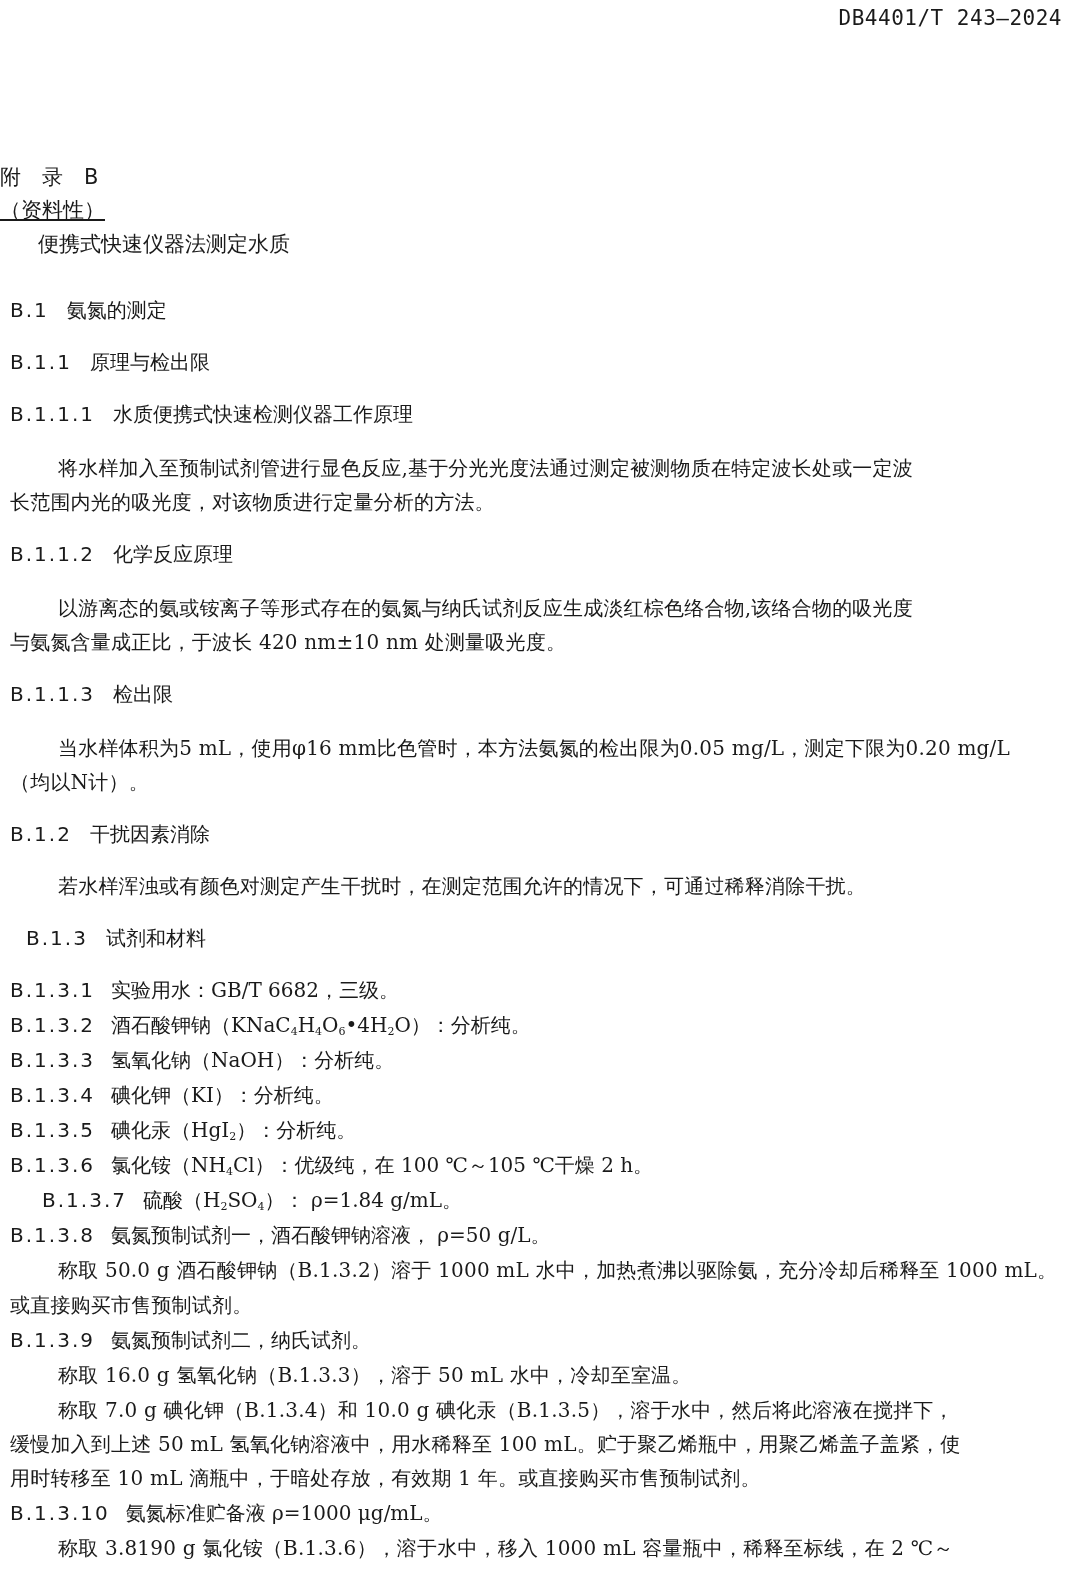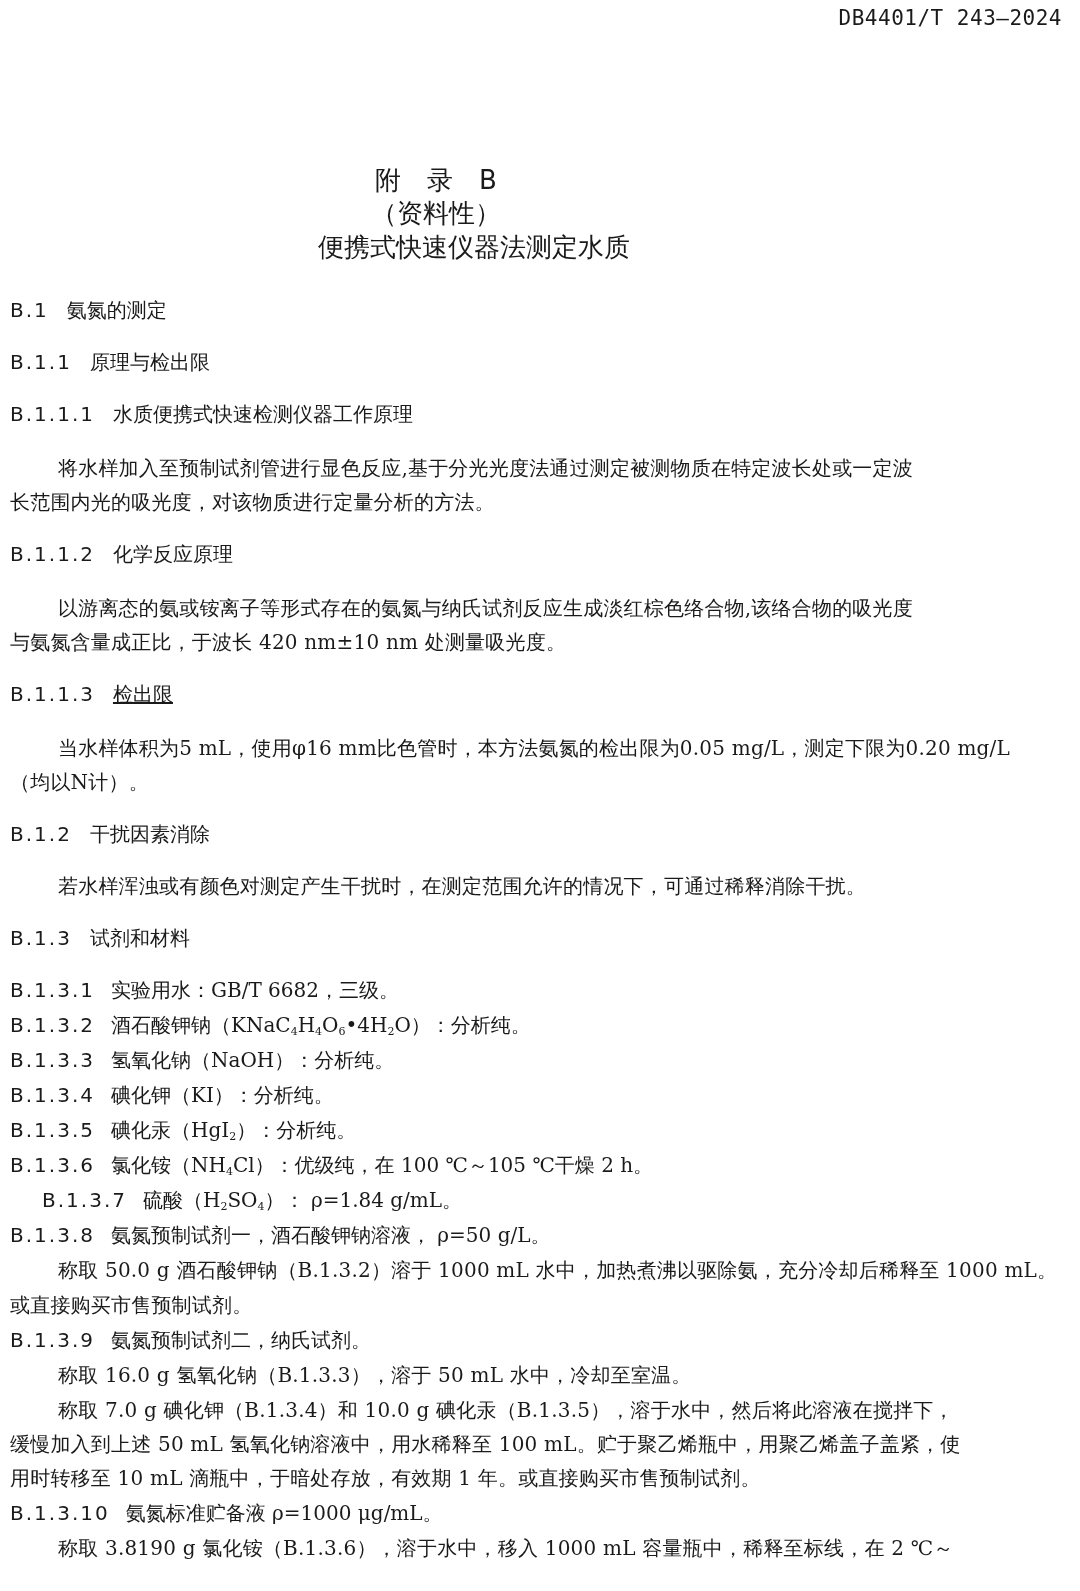--- a/index.html
+++ b/index.html
@@ -1,68 +1,68 @@
 <!DOCTYPE html>
 <html><head>
 <meta charset="utf-8">
 <style>
   html, body { margin:0; padding:0; background:#ffffff; }
   body { width:1080px; height:1591px; position:relative; overflow:hidden; color:#1a1a1a;
          font-family:"DejaVu Serif","Liberation Serif",serif; }
   .abs { position:absolute; white-space:nowrap; }
   .doc-id { top:6px; right:18px; font-family:"DejaVu Sans Mono","Liberation Mono",monospace; font-size:21px; letter-spacing:0.5px;padding-left:48px; }
-  .center { left:0; width:872px; text-align:center; font-family:"DejaVu Sans","Liberation Sans",sans-serif; font-size:26px; }
+  .center { left:0; width:872px; text-align:left; font-family:"DejaVu Sans","Liberation Sans",sans-serif; font-size:21px; }
   .h { left:10px; font-family:"DejaVu Sans","Liberation Sans",sans-serif; font-size:20px; }
   .h .num { display:inline-block; letter-spacing:2px; }
   .h .gap { display:inline-block; width:18px; }
   .p { font-size:20px; letter-spacing:0.2px; }
   .item { left:10px; font-size:20px; }
   .item .num { font-family:"DejaVu Sans","Liberation Sans",sans-serif; letter-spacing:2px; display:inline-block; }
   .item .gap { display:inline-block; width:16px; }
   sub { font-size:11px; vertical-align:-3px; }
 </style>
 </head>
 <body>
 
 <div class="abs doc-id">DB4401/T 243—2024</div>
 
 <div class="abs center" style="top:163px;">附　录　B</div>
-<div class="abs center" style="top:196px;">（资料性）</div>
+<div class="abs center" style="top:196px;text-decoration:underline;">（资料性）</div>
 <div class="abs center" style="top:230px;padding-left:38px;">便携式快速仪器法测定水质</div>
 
 <div class="abs h" style="top:297px;">
   <span class="num">B.1</span><span class="gap"></span><span>氨氮的测定</span>
 </div>
 <div class="abs h" style="top:349px;">
   <span class="num">B.1.1</span><span class="gap"></span><span>原理与检出限</span>
 </div>
 <div class="abs h" style="top:401px;">
   <span class="num">B.1.1.1</span><span class="gap"></span><span>水质便携式快速检测仪器工作原理</span>
 </div>
 <div class="abs p" style="top:455px; left:58px;text-align:right;">将水样加入至预制试剂管进行显色反应,基于分光光度法通过测定被测物质在特定波长处或一定波</div>
 <div class="abs p" style="top:489px; left:10px;">长范围内光的吸光度，对该物质进行定量分析的方法。</div>
 
 <div class="abs h" style="top:541px;">
   <span class="num">B.1.1.2</span><span class="gap"></span><span>化学反应原理</span>
 </div>
 <div class="abs p" style="top:595px; left:58px;">以游离态的氨或铵离子等形式存在的氨氮与纳氏试剂反应生成淡红棕色络合物,该络合物的吸光度</div>
 <div class="abs p" style="top:629px; left:10px;">与氨氮含量成正比，于波长 420 nm±10 nm 处测量吸光度。</div>
 
-<div class="abs h" style="top:681px;text-decoration:underline;">
+<div class="abs h" style="top:681px;">
   <span class="num">B.1.1.3</span><span class="gap"></span><span>检出限</span>
 </div>
 <div class="abs p" style="top:735px; left:58px;">当水样体积为5 mL，使用φ16 mm比色管时，本方法氨氮的检出限为0.05 mg/L，测定下限为0.20 mg/L</div>
 <div class="abs p" style="top:769px; left:10px;">（均以N计）。</div>
 
 <div class="abs h" style="top:821px;">
   <span class="num">B.1.2</span><span class="gap"></span><span>干扰因素消除</span>
 </div>
 <div class="abs p" style="top:873px; left:58px;">若水样浑浊或有颜色对测定产生干扰时，在测定范围允许的情况下，可通过稀释消除干扰。</div>
 
-<div class="abs h" style="top:925px;">
+<div class="abs h" style="top:925px;margin-left:16px;">
   <span class="num">B.1.3</span><span class="gap"></span><span>试剂和材料</span>
 </div>
 
 <div class="abs item" style="top:977px;">
   <span class="num">B.1.3.1</span><span class="gap"></span><span>实验用水：GB/T 6682，三级。</span>
 </div>
 <div class="abs item" style="top:1012px;">
   <span class="num">B.1.3.2</span><span class="gap"></span><span>酒石酸钾钠（KNaC</span><sub>4</sub><span>H</span><sub>4</sub><span>O</span><sub>6</sub><span>•4H</span><sub>2</sub><span>O）：分析纯。</span>
 </div>
 <div class="abs item" style="top:1047px;">

